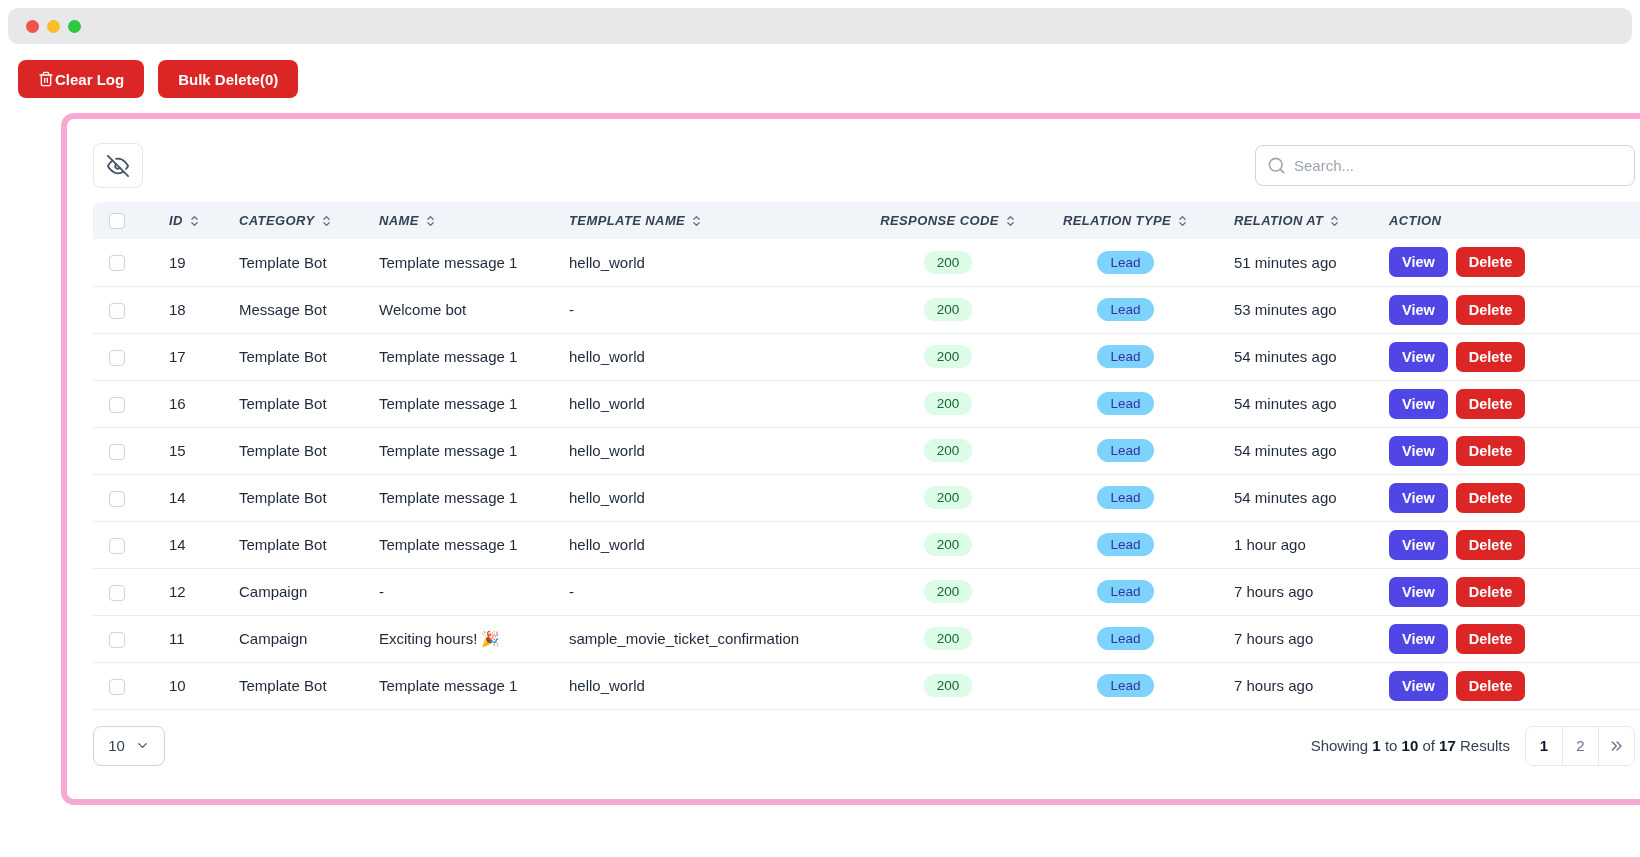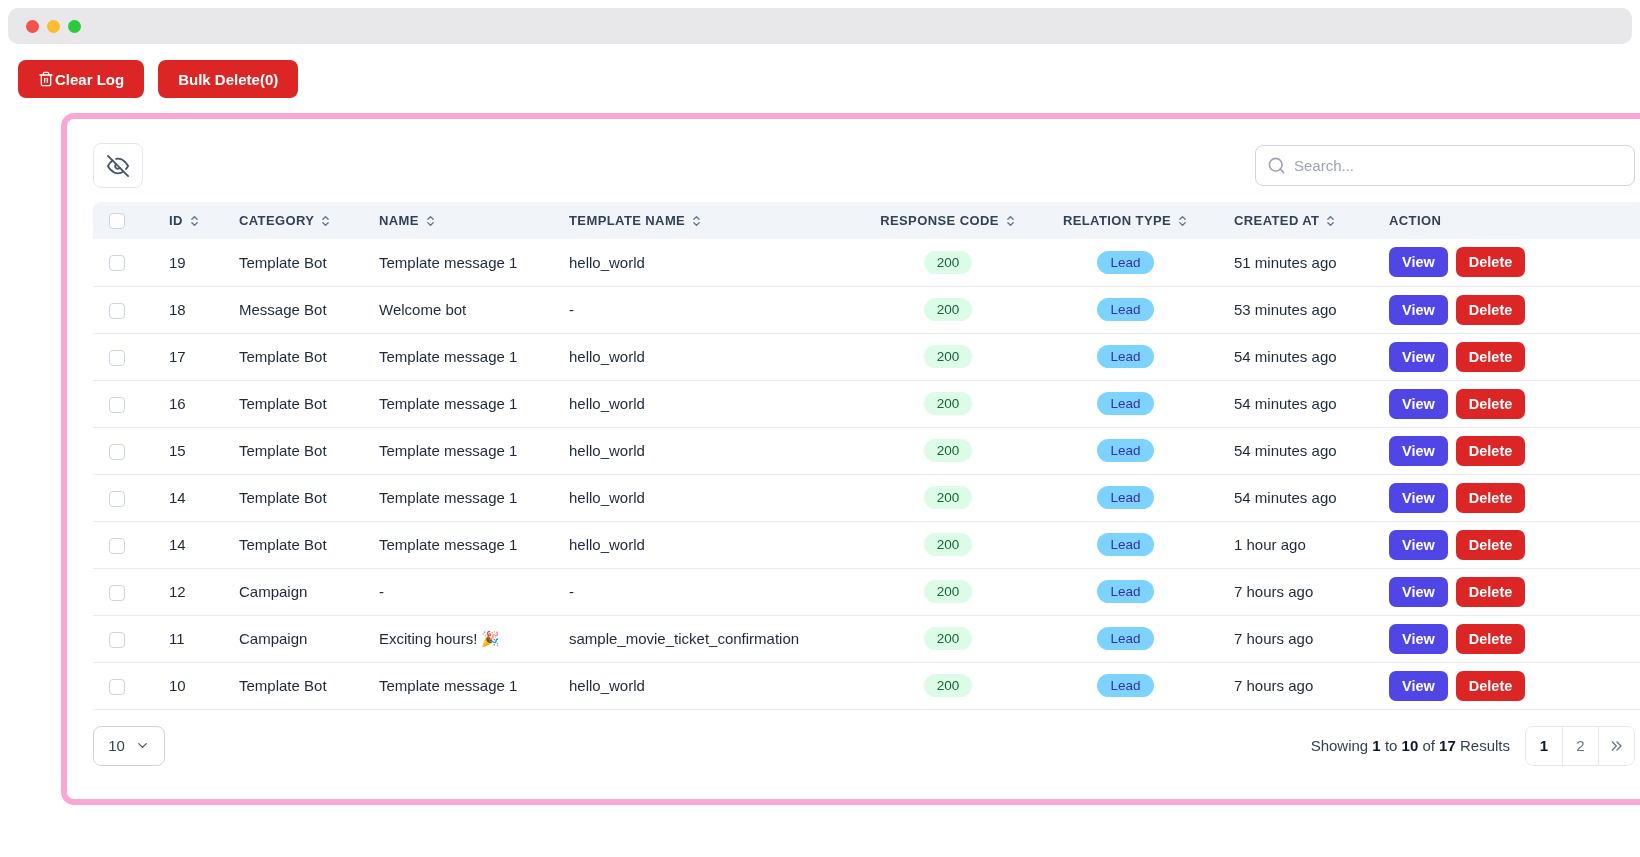--- a/index.html
+++ b/index.html
@@ -39,21 +39,21 @@
     width:100%; height:100%; border:1px solid #d1d5db; border-radius:8px;
     padding:0 12px 0 38px; font-size:15px; color:#334155; outline:none;
     font-family:"Liberation Sans", sans-serif;
   }
   .search-box input::placeholder { color:#9ca3af; }
   .search-box svg { position:absolute; left:12px; top:11px; }
 
   table { border-collapse:collapse; table-layout:fixed; width:1552px; }
   thead th {
     background:#f1f5f9; height:37px; font-size:13px; font-weight:bold; color:#334155;
-    text-align:left; letter-spacing:.4px; padding:0 16px; white-space:nowrap;
+    text-align:left; letter-spacing:.4px; padding:0 16px; white-space:nowrap;font-style:italic;
   }
   thead th:first-child { border-top-left-radius:8px; }
   thead th:last-child  { border-top-right-radius:8px; }
   thead th .th-inner { display:inline-flex; align-items:center; gap:6px; cursor:pointer; }
   tbody td {
     height:47px; font-size:15px; color:#1e293b; padding:0 16px;
     border-bottom:1px solid #e8ecf1; white-space:nowrap; overflow:hidden;
   }
   .col-center { text-align:center; }
   .cb {
@@ -202,21 +202,21 @@
           <th class="col-center"><span class="th-inner">
               <span>RELATION TYPE</span>
               <span style="display:flex;">
                 <svg width="11" height="14" viewBox="0 0 12 16" fill="none" stroke="#64748b" stroke-width="1.6" stroke-linecap="round" stroke-linejoin="round">
                   <polyline points="3 6 6 3 9 6"></polyline>
                   <polyline points="3 10 6 13 9 10"></polyline>
                 </svg>
               </span>
             </span></th>
           <th><span class="th-inner">
-              <span>CREATED AT</span>
+              <span>RELATION AT</span>
               <span style="display:flex;">
                 <svg width="11" height="14" viewBox="0 0 12 16" fill="none" stroke="#64748b" stroke-width="1.6" stroke-linecap="round" stroke-linejoin="round">
                   <polyline points="3 6 6 3 9 6"></polyline>
                   <polyline points="3 10 6 13 9 10"></polyline>
                 </svg>
               </span>
             </span></th>
           <th><span class="th-inner">
               <span>ACTION</span>
             </span></th>

